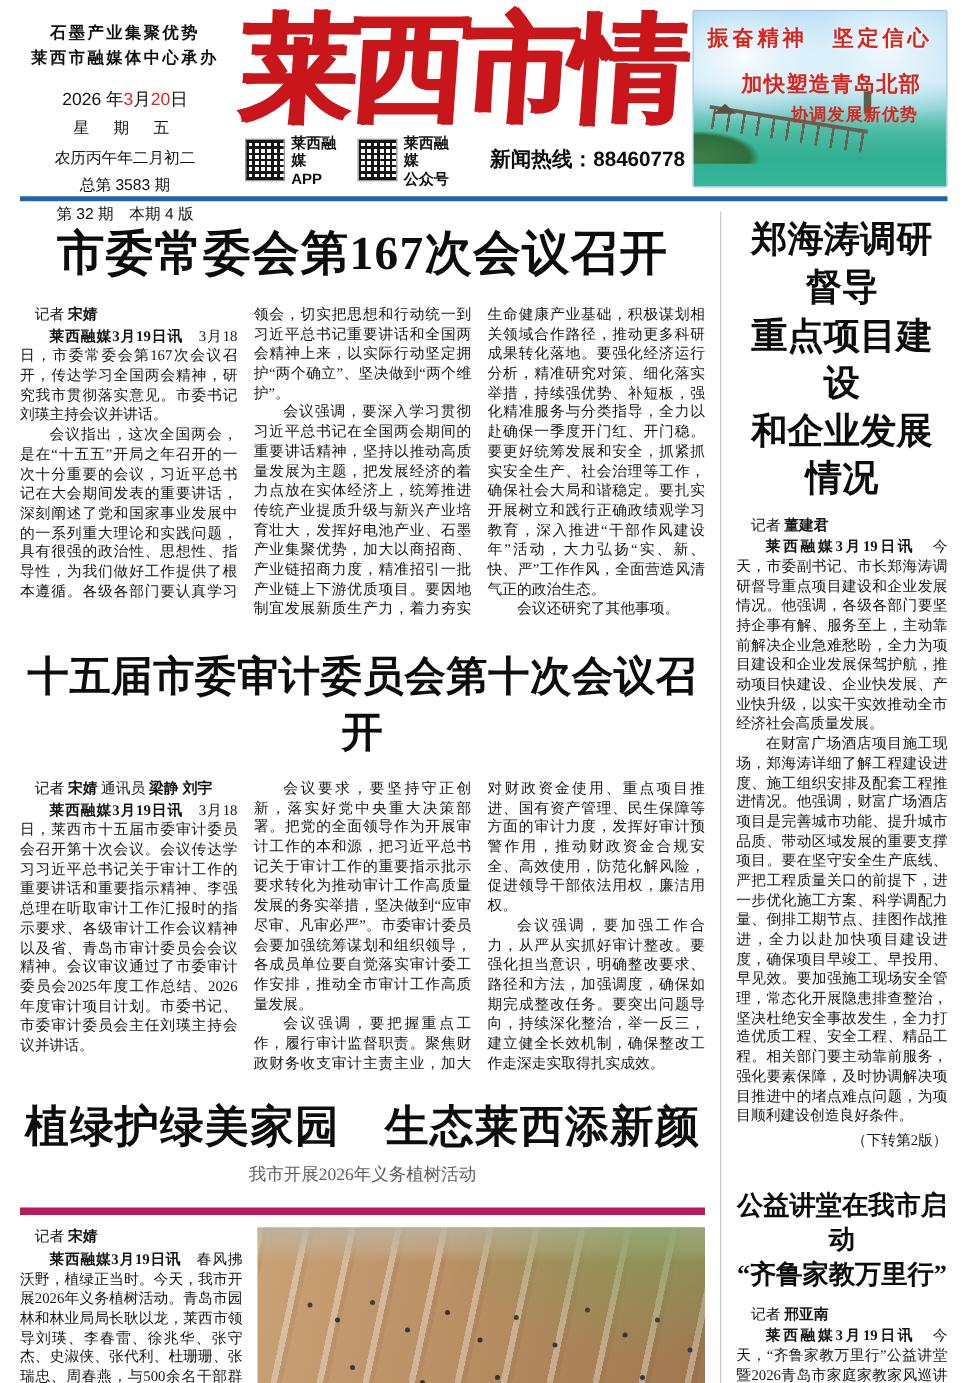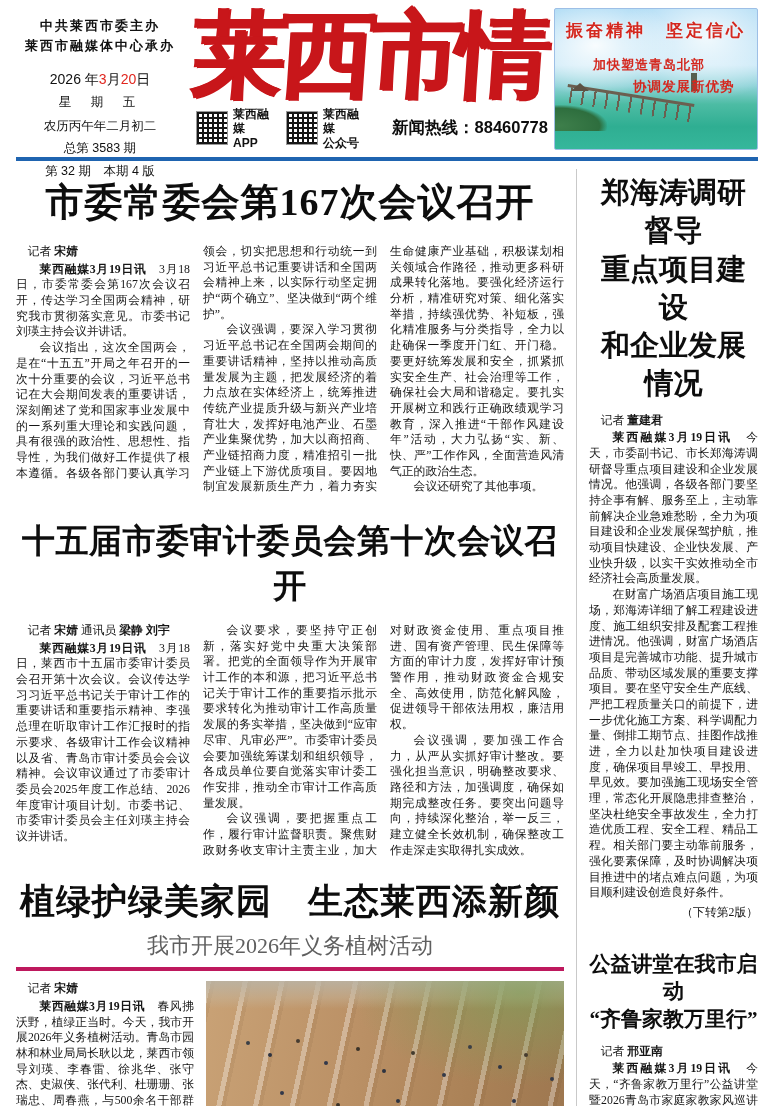--- a/index.html
+++ b/index.html
@@ -51,36 +51,36 @@
   .pavilion { position: absolute; left: 16px; bottom: 58px; width: 0; height: 0;
               border-left: 9px solid transparent; border-right: 9px solid transparent;
               border-bottom: 8px solid #5c5244; }
   .tower { position: absolute; left: 136px; bottom: 58px; width: 6px; height: 18px; background: #57604f; }
   .shore { position: absolute; left: -8px; bottom: 18px; width: 60px; height: 26px;
            background: radial-gradient(ellipse at 20% 80%, #3e7f4b, #2e6e3e 60%, transparent 72%); }
   .promo-text { position: absolute; top: 10px; left: 0; right: 0;
                 font-family: "Liberation Sans", sans-serif; color: #d4281f; }
   .promo-l1 { text-align: center; font-size: 17px; font-weight: 900; letter-spacing: 3px;
               text-shadow: 0 0 3px rgba(255,255,255,.9); }
-  .promo-l2 { margin-top: 14px; padding-left: 38px; font-size: 13px; font-weight: bold; letter-spacing: 1px; font-family: Liberation Serif, serif; }
+  .promo-l2 { margin-top: 14px; padding-left: 38px; font-size: 17px; font-weight: bold; letter-spacing: 1px; font-family: Liberation Serif, serif; }
   .promo-l3 { margin-top: 4px; padding-left: 78px; font-size: 13.5px; font-weight: bold; letter-spacing: 1px; }
 
   .rule { height: 4px; background: #1f64b0; margin-top: 3px; }
 
   
   .content { display: flex; margin-top: 8px; }
   .main-col { width: 560px; flex: none; padding-right: 12px; }
   aside.side-col { flex: 1; border-left: 1px solid #c9c9c9; padding-left: 12px; min-width: 0; }
 
   h1 { font-weight: 900; text-align: center; color: #0d0d0d; font-family: "Liberation Serif", serif; }
   .a1-title { font-size: 38px; letter-spacing: 1px; margin: 8px 0 16px; }
   .a2-title { font-size: 33px; letter-spacing: 0.5px; margin: 24px 0 14px; }
   .a3-title { font-size: 35px; letter-spacing: 1px; margin: 20px 0 6px; }
-  .a3-subtitle { text-align: center; font-size: 22px; color: #5f5f5f; font-weight: 400;
-                 padding-bottom: 6px; border-bottom: 4px solid #be185d; margin-bottom: 10px; }
+  .a3-subtitle { text-align: center; font-size: 14px; color: #5f5f5f; font-weight: 400;
+                 padding-bottom: 17px; border-bottom: 6px solid #be185d; margin-bottom: 10px; }
 
   .bodytext { font-size: 11.8px; line-height: 1.33; text-align: justify; color:#161616; }
   .bodytext p { text-indent: 2em; }
   p.byline { text-indent: 1em; margin-bottom: 2px; }
   p.byline b { font-family: "Liberation Sans", sans-serif; }
   .dl { font-weight: bold; }
   .cols3 { column-count: 3; column-gap: 13px; }
 
   .a3-flex { display: flex; gap: 12px; }
   .a3-left { width: 178px; flex: none; }
@@ -107,21 +107,21 @@
   .s2-title { font-size: 21px; margin: 30px 0 10px; }
   .turn-note { text-indent: 0; text-align: right; margin-top: 4px; }
 </style>
 </head>
 <body>
 
 <div class="page">
 
   <header class="mast">
     <div class="info-col">
-      <div class="pub-line">中共莱西市委主办</div>
+      <div class="pub-line">石墨产业集聚优势</div>
       <div class="pub-line">莱西市融媒体中心承办</div>
       <div class="date-block">
         <div class="d1"><span>2026 年</span><span class="red">3</span><span>月</span><span class="red">20</span><span>日</span></div>
         <div class="wk">星 期 五</div>
         <div>农历丙午年二月初二</div>
         <div>总第 3583 期</div>
         <div>第 32 期　本期 4 版</div>
       </div>
     </div>
 

